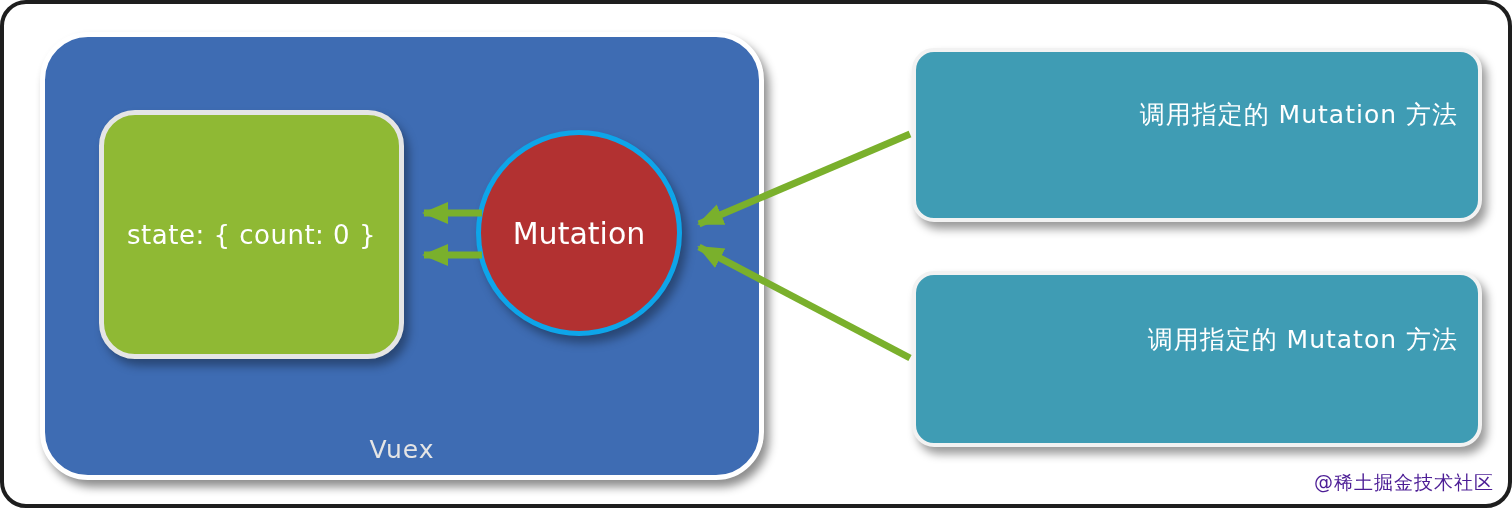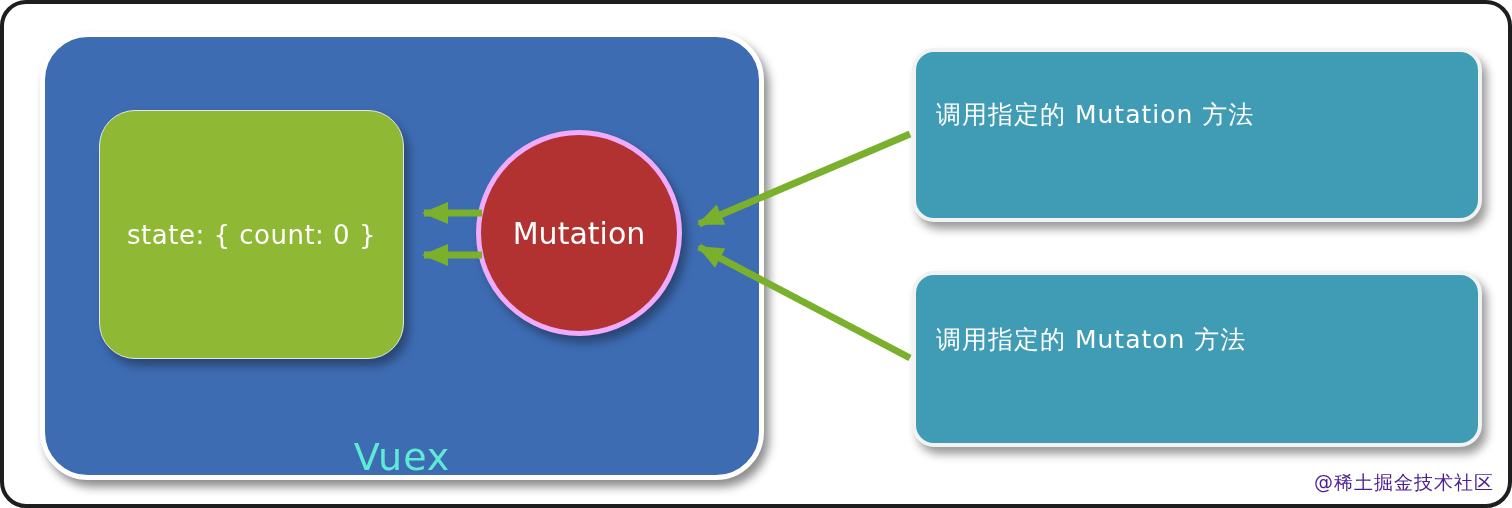--- a/index.html
+++ b/index.html
@@ -23,53 +23,53 @@
     background: #3e6cb3;
     border: 5px solid #ffffff;
     border-radius: 48px;
     box-shadow: 5px 7px 10px rgba(0,0,0,0.45);
   }
   .state-box {
     position: absolute;
     left: 54px; top: 73px;
     width: 305px; height: 249px;
     background: #8fb934;
-    border: 1px solid #e5e5e5;
+    border: 5px solid #e5e5e5;
     border-radius: 36px;
     box-shadow: 5px 7px 10px rgba(0,0,0,0.35);
     display: flex; align-items: center; justify-content: center;
     color: #ffffff; font-size: 26px; letter-spacing: 0.5px;
   }
   .mutation-circle {
     position: absolute;
     left: 431px; top: 93px;
     width: 206px; height: 206px;
     background: #b23131;
-    border: 5px solid #f0abfc;
+    border: 5px solid #0ea5e9;
     border-radius: 50%;
     box-shadow: 5px 7px 10px rgba(0,0,0,0.35);
     display: flex; align-items: center; justify-content: center;
     color: #ffffff; font-size: 30px;
   }
   .vuex-label {
     position: absolute;
     left: 0; right: 0; top: 398px;
     text-align: center;
-    color: #5eead4; font-size: 38px; letter-spacing: 1px;
+    color: #e5e5e5; font-size: 25px; letter-spacing: 1px;
   }
   .component-box {
     position: absolute;
     left: 908px;
     width: 570px;
     background: #3f9cb4;
     border: 4px solid #f2f2f2;
     border-radius: 22px;
     box-shadow: 5px 7px 10px rgba(0,0,0,0.40);
     display: flex; flex-direction: column;
-    align-items: flex-start; justify-content: space-between;
+    align-items: flex-end; justify-content: space-between;
     color: #ffffff;
   }
   .component-a { top: 44px; height: 174px; padding: 46px 20px 32px 20px; }
   .component-b { top: 267px; height: 176px; padding: 48px 20px 12px 20px; }
   .component-action { font-size: 25px; letter-spacing: 1px; }
   .component-name { font-size: 27px; letter-spacing: 2px; }
   .arrows-layer {
     position: absolute; left: 0; top: 0;
     width: 1512px; height: 508px;
     pointer-events: none;

